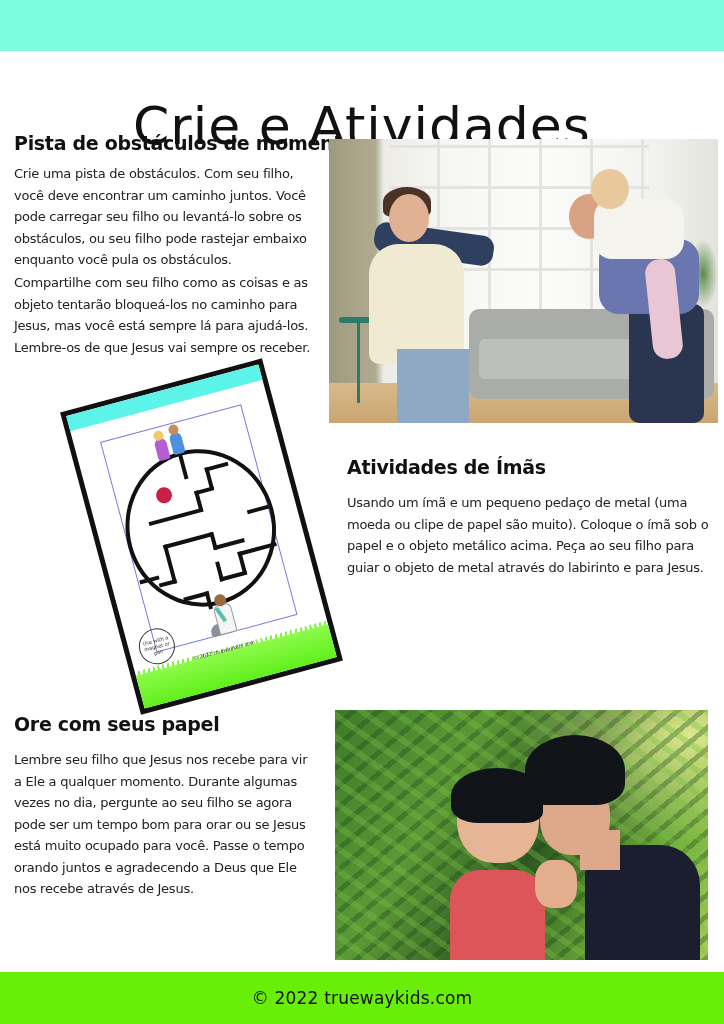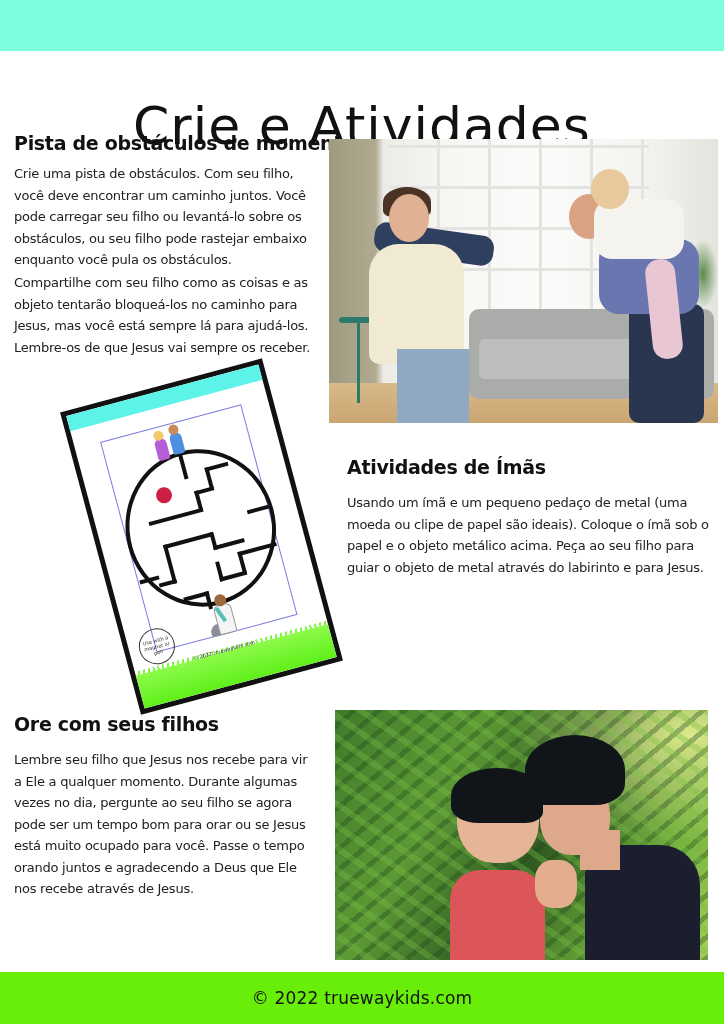--- a/index.html
+++ b/index.html
@@ -165,23 +165,23 @@
   <div class="kid-girl"></div>
   <div class="kid-boy"></div>
   <div class="rock"></div>
   <div class="jesus"></div>
   <div class="jesus-sash"></div>
   <div class="note-circle">Use with a magnet or pen</div>
   <div class="maze-credit">© 2022 truewaykids.com</div>
 </div>
 
 <h2 class="h2" style="left:347px; top:456px;">Atividades de Ímãs</h2>
-<p class="para" style="left:347px; top:492px; width:370px;">Usando um ímã e um pequeno pedaço de metal (uma moeda ou clipe de papel são ideais). Coloque o ímã sob o papel e o objeto metálico acima. Peça ao seu filho para guiar o objeto de metal através do labirinto e para Jesus.</p>
+<p class="para" style="left:347px; top:492px; width:370px;">Usando um ímã e um pequeno pedaço de metal (uma moeda ou clipe de papel são muito). Coloque o ímã sob o papel e o objeto metálico acima. Peça ao seu filho para guiar o objeto de metal através do labirinto e para Jesus.</p>
 
-<h2 class="h2" style="left:14px; top:713px;">Ore com seus filhos</h2>
+<h2 class="h2" style="left:14px; top:713px;">Ore com seus papel</h2>
 <p class="para" style="left:14px; top:749px; width:300px;">Lembre seu filho que Jesus nos recebe para vir a Ele a qualquer momento. Durante algumas vezes no dia, pergunte ao seu filho se agora pode ser um tempo bom para orar ou se Jesus está muito ocupado para você. Passe o tempo orando juntos e agradecendo a Deus que Ele nos recebe através de Jesus.</p>
 
 <div class="photo" id="photo-prayer">
   <div class="leaves"></div>
   <div class="woman-shirt"></div>
   <div class="woman-neck"></div>
   <div class="woman-face"></div>
   <div class="woman-hair"></div>
   <div class="boy-shirt"></div>
   <div class="boy-head"></div>

